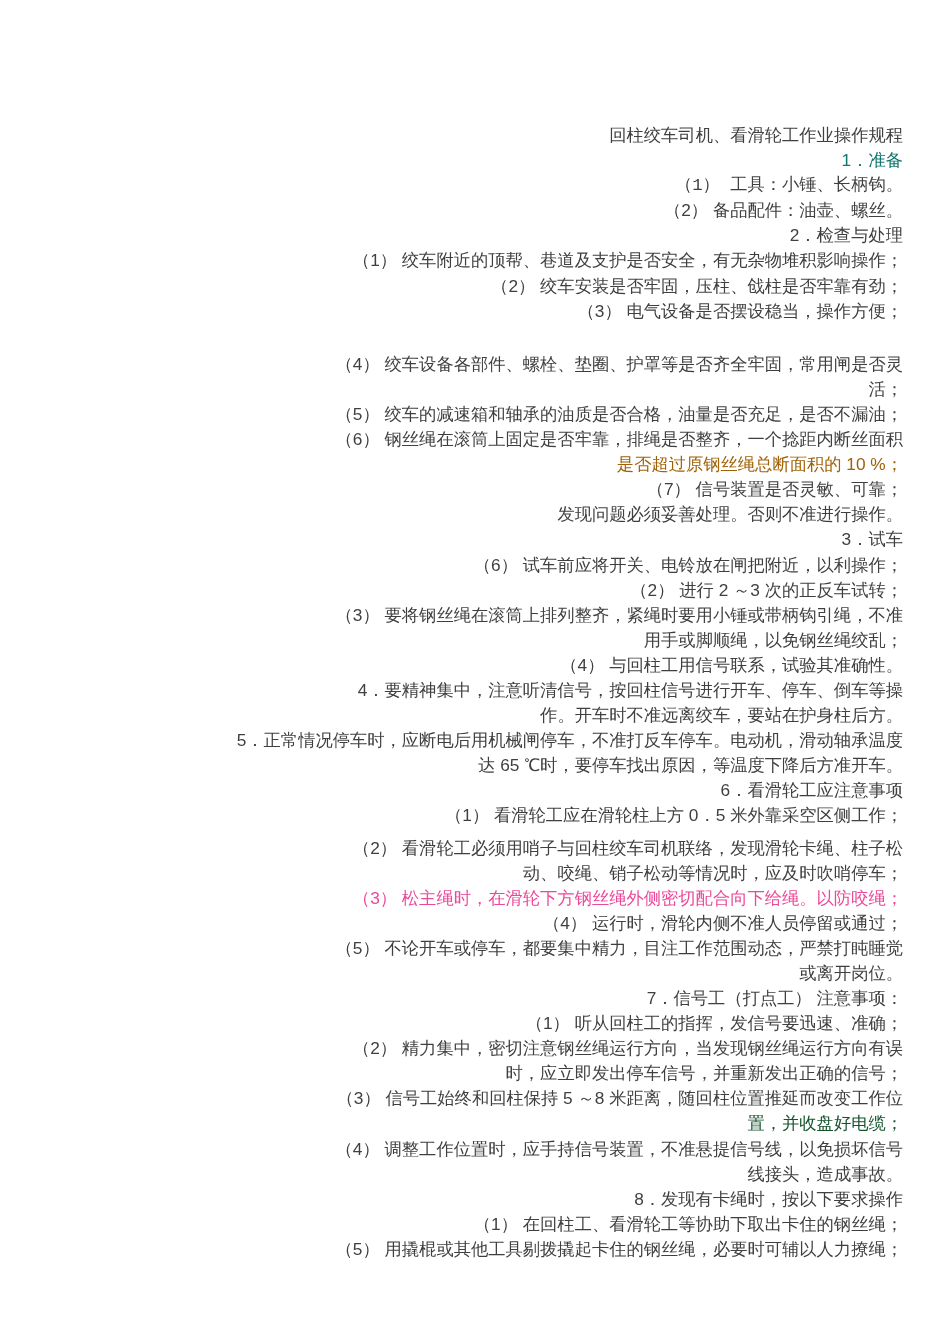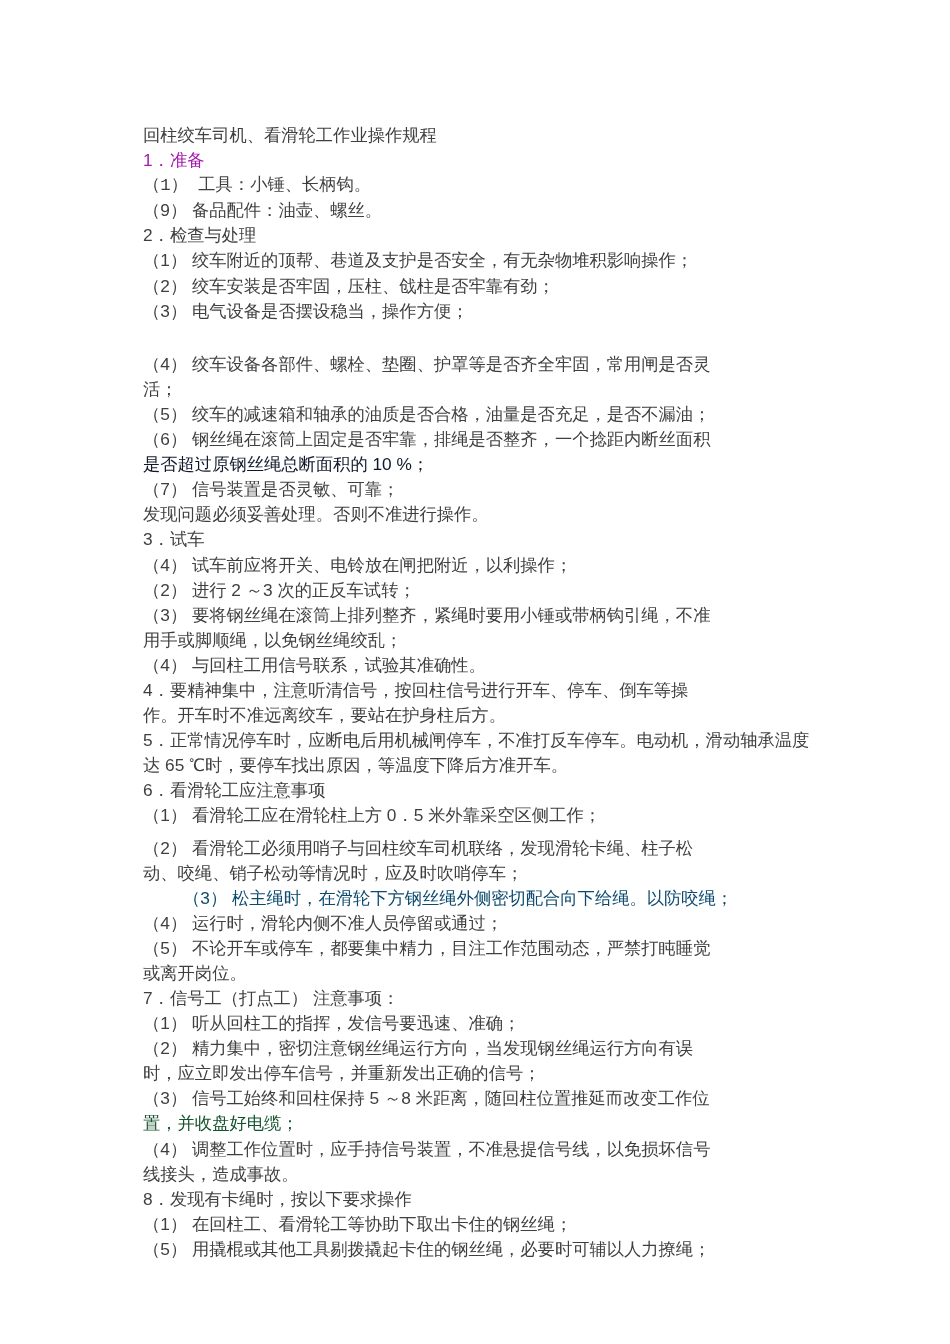--- a/index.html
+++ b/index.html
@@ -25,58 +25,59 @@
     top: 123px;
     width: 760px;
   }
   .doc-line {
     font-size: 17.3px;
     line-height: 25.1px;
     height: 25.1px;
     color: #3f3f3f;
     white-space: pre;
     letter-spacing: 0;
+    text-align: right;
   }
 </style>
 </head>
 <body style="background: rgb(255, 255, 255);">
 
 <div class="page">
   <div class="doc">
     <div class="doc-line" style="color: rgb(63, 63, 63);">回柱绞车司机、看滑轮工作业操作规程</div>
     <div>
-        <div class="doc-line" style="color: #a21caf;">1．准备</div>
+        <div class="doc-line" style="color: #0f766e;">1．准备</div>
         <div class="doc-line" style="color: rgb(63, 63, 63); font-family: Liberation Mono, monospace;">（1） 工具：小锤、长柄钩。</div>
-        <div class="doc-line" style="color: rgb(63, 63, 63);">（9） 备品配件：油壶、螺丝。</div>
+        <div class="doc-line" style="color: rgb(63, 63, 63);">（2） 备品配件：油壶、螺丝。</div>
         <div class="doc-line" style="color: rgb(63, 63, 63);">2．检查与处理</div>
         <div class="doc-line" style="color: rgb(63, 63, 63);">（1） 绞车附近的顶帮、巷道及支护是否安全，有无杂物堆积影响操作；</div>
         <div class="doc-line" style="color: rgb(63, 63, 63);">（2） 绞车安装是否牢固，压柱、戗柱是否牢靠有劲；</div>
         <div class="doc-line" style="color: rgb(63, 63, 63);">（3） 电气设备是否摆设稳当，操作方便；</div>
         <div class="doc-line" style="color: rgb(63, 63, 63); margin-top: 28px;">（4） 绞车设备各部件、螺栓、垫圈、护罩等是否齐全牢固，常用闸是否灵</div>
         <div class="doc-line" style="color: rgb(63, 63, 63);">活；</div>
         <div class="doc-line" style="color: rgb(63, 63, 63);">（5） 绞车的减速箱和轴承的油质是否合格，油量是否充足，是否不漏油；</div>
         <div class="doc-line" style="color: rgb(63, 63, 63);">（6） 钢丝绳在滚筒上固定是否牢靠，排绳是否整齐，一个捻距内断丝面积</div>
-        <div class="doc-line" style="color: #0f172a;">是否超过原钢丝绳总断面积的 10 %；</div>
+        <div class="doc-line" style="color: #a16207;">是否超过原钢丝绳总断面积的 10 %；</div>
         <div class="doc-line" style="color: rgb(63, 63, 63);">（7） 信号装置是否灵敏、可靠；</div>
         <div class="doc-line" style="color: rgb(63, 63, 63);">发现问题必须妥善处理。否则不准进行操作。</div>
         <div class="doc-line" style="color: rgb(63, 63, 63);">3．试车</div>
-        <div class="doc-line" style="color: rgb(63, 63, 63);">（4） 试车前应将开关、电铃放在闸把附近，以利操作；</div>
+        <div class="doc-line" style="color: rgb(63, 63, 63);">（6） 试车前应将开关、电铃放在闸把附近，以利操作；</div>
         <div class="doc-line" style="color: rgb(63, 63, 63);">（2） 进行 2 ～3 次的正反车试转；</div>
         <div class="doc-line" style="color: rgb(63, 63, 63);">（3） 要将钢丝绳在滚筒上排列整齐，紧绳时要用小锤或带柄钩引绳，不准</div>
         <div class="doc-line" style="color: rgb(63, 63, 63);">用手或脚顺绳，以免钢丝绳绞乱；</div>
         <div class="doc-line" style="color: rgb(63, 63, 63);">（4） 与回柱工用信号联系，试验其准确性。</div>
         <div class="doc-line" style="color: rgb(63, 63, 63);">4．要精神集中，注意听清信号，按回柱信号进行开车、停车、倒车等操</div>
         <div class="doc-line" style="color: rgb(63, 63, 63);">作。开车时不准远离绞车，要站在护身柱后方。</div>
         <div class="doc-line" style="color: rgb(63, 63, 63);">5．正常情况停车时，应断电后用机械闸停车，不准打反车停车。电动机，滑动轴承温度</div>
         <div class="doc-line" style="color: rgb(63, 63, 63);">达 65 ℃时，要停车找出原因，等温度下降后方准开车。</div>
         <div class="doc-line" style="color: rgb(63, 63, 63);">6．看滑轮工应注意事项</div>
         <div class="doc-line" style="color: rgb(63, 63, 63);">（1） 看滑轮工应在滑轮柱上方 0．5 米外靠采空区侧工作；</div>
         <div class="doc-line" style="color: rgb(63, 63, 63); margin-top: 7px;">（2） 看滑轮工必须用哨子与回柱绞车司机联络，发现滑轮卡绳、柱子松</div>
         <div class="doc-line" style="color: rgb(63, 63, 63);">动、咬绳、销子松动等情况时，应及时吹哨停车；</div>
-        <div class="doc-line" style="color: #0c4a6e; margin-left: 40px;">（3） 松主绳时，在滑轮下方钢丝绳外侧密切配合向下给绳。以防咬绳；</div>
+        <div class="doc-line" style="color: #ec4899; margin-left: 40px;">（3） 松主绳时，在滑轮下方钢丝绳外侧密切配合向下给绳。以防咬绳；</div>
         <div class="doc-line" style="color: rgb(63, 63, 63);">（4） 运行时，滑轮内侧不准人员停留或通过；</div>
         <div class="doc-line" style="color: rgb(63, 63, 63);">（5） 不论开车或停车，都要集中精力，目注工作范围动态，严禁打盹睡觉</div>
         <div class="doc-line" style="color: rgb(63, 63, 63);">或离开岗位。</div>
         <div class="doc-line" style="color: rgb(63, 63, 63);">7．信号工（打点工） 注意事项：</div>
         <div class="doc-line" style="color: rgb(63, 63, 63);">（1） 听从回柱工的指挥，发信号要迅速、准确；</div>
         <div class="doc-line" style="color: rgb(63, 63, 63);">（2） 精力集中，密切注意钢丝绳运行方向，当发现钢丝绳运行方向有误</div>
         <div class="doc-line" style="color: rgb(63, 63, 63);">时，应立即发出停车信号，并重新发出正确的信号；</div>
         <div class="doc-line" style="color: rgb(63, 63, 63);">（3） 信号工始终和回柱保持 5 ～8 米距离，随回柱位置推延而改变工作位</div>
         <div class="doc-line" style="color: #14532d; font-family: Liberation Mono, monospace;">置，并收盘好电缆；</div>
         <div class="doc-line" style="color: rgb(63, 63, 63);">（4） 调整工作位置时，应手持信号装置，不准悬提信号线，以免损坏信号</div>

